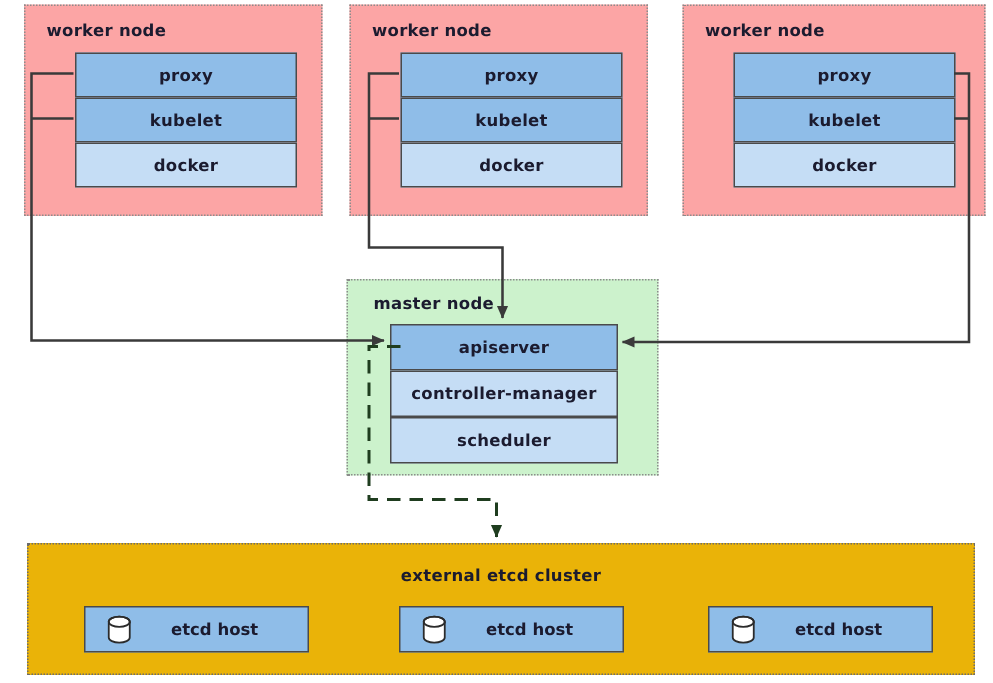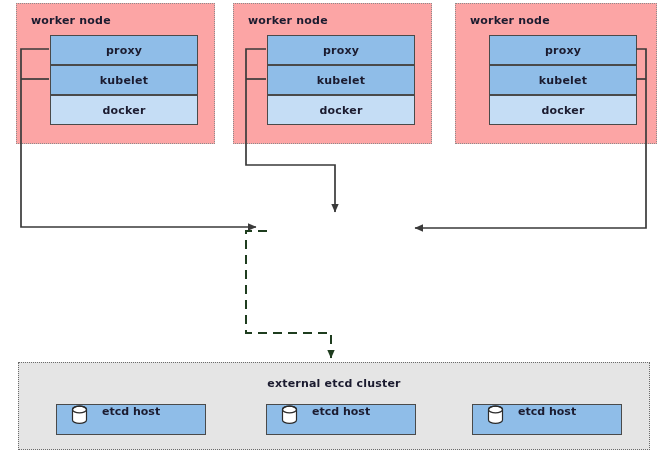--- a/index.html
+++ b/index.html
@@ -32,21 +32,21 @@
     white-space: nowrap;
   }
   .master-group {
     position: absolute;
     background: #ccf2cc;
     border: 1px dotted #8c8c8c;
     box-sizing: border-box;
   }
   .etcd-group {
     position: absolute;
-    background: #e5e5e5;
+    background: #eab308;
     border: 1px dotted #6b6b6b;
     box-sizing: border-box;
   }
 
   
   .comp {
     position: absolute;
     box-sizing: border-box;
     border: 1px solid #4a4a4a;
     display: flex;
@@ -69,24 +69,25 @@
     font-weight: bold;
     color: #1b1b2f;
     letter-spacing: 0.2px;
   }
   .etcd-host {
     position: absolute;
     box-sizing: border-box;
     background: #8fbde8;
     border: 1px solid #4a4a4a;
     display: flex;
-    align-items: flex-start;
-    font-size: 11px;
-    font-weight: bold;
-    color: #1b1b2f;
+    align-items: center;
+    font-size: 11px;
+    font-weight: bold;
+    color: #1b1b2f;
+    gap: 12px;
   }
   .etcd-host .db-icon {
     margin-left: 14px;
     margin-right: 14px;
     flex: 0 0 auto;
     line-height: 0;
   }
 
   
   #wires {
@@ -117,20 +118,26 @@
     <div class="comp comp-light" style="left:33px; top:91px; width:148px; height:30px;">docker</div>
   </div>
 
   <div class="node-group" style="left:455px; top:3px; width:202px; height:141px;">
     <div class="group-label" style="left:14px; top:10px;">worker node</div>
     <div class="comp comp-dark" style="left:33px; top:31px; width:148px; height:30px;">proxy</div>
     <div class="comp comp-dark" style="left:33px; top:61px; width:148px; height:30px;">kubelet</div>
     <div class="comp comp-light" style="left:33px; top:91px; width:148px; height:30px;">docker</div>
   </div>
 
+  <div class="master-group" style="left:231px; top:186px; width:208px; height:131px;">
+    <div class="group-label" style="left:17px; top:9px;">master node</div>
+    <div class="comp comp-dark" style="left:28px; top:29px; width:152px; height:31px;">apiserver</div>
+    <div class="comp comp-light" style="left:28px; top:60px; width:152px; height:31px;">controller-manager</div>
+    <div class="comp comp-light" style="left:28px; top:91px; width:152px; height:31px;">scheduler</div>
+  </div>
 
   <div class="etcd-group" style="left:18px; top:362px; width:632px; height:88px;">
     <div class="etcd-title" style="left:0; top:14px;">external etcd cluster</div>
 
     <div class="etcd-host" style="left:37px; top:41px; width:150px; height:31px;">
       <span class="db-icon">
         <svg width="17" height="20" viewBox="0 0 17 20">
           <ellipse cx="8.5" cy="4.5" rx="7" ry="3.4" fill="#ffffff" stroke="#2b2b2b" stroke-width="1.2"></ellipse>
           <path d="M1.5 4.5 L1.5 15 A7 3.4 0 0 0 15.5 15 L15.5 4.5" fill="#ffffff" stroke="#2b2b2b" stroke-width="1.2"></path>
           <ellipse cx="8.5" cy="4.5" rx="7" ry="3.4" fill="none" stroke="#2b2b2b" stroke-width="1.2"></ellipse>

